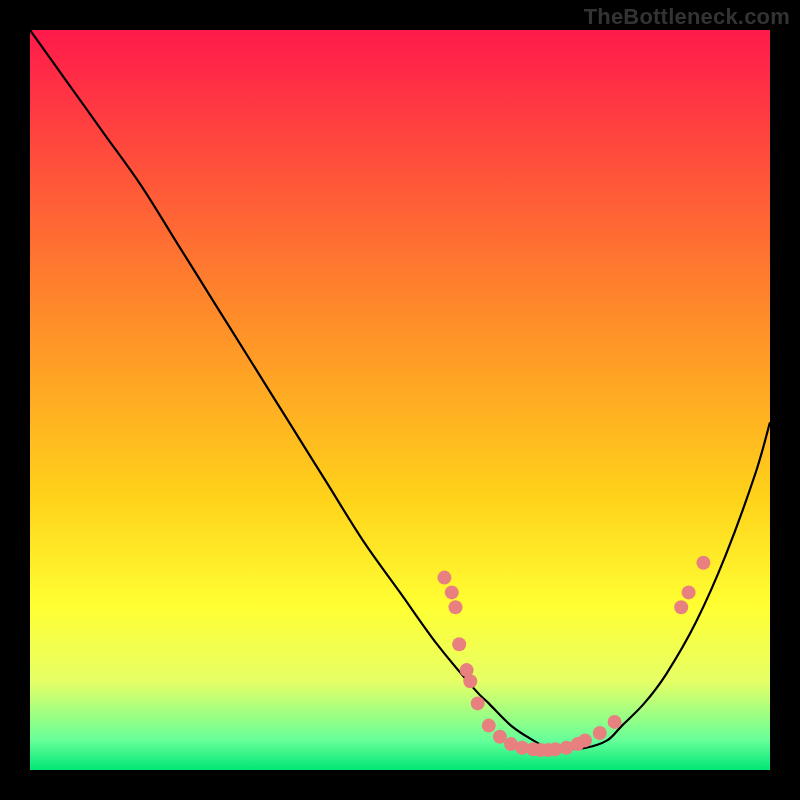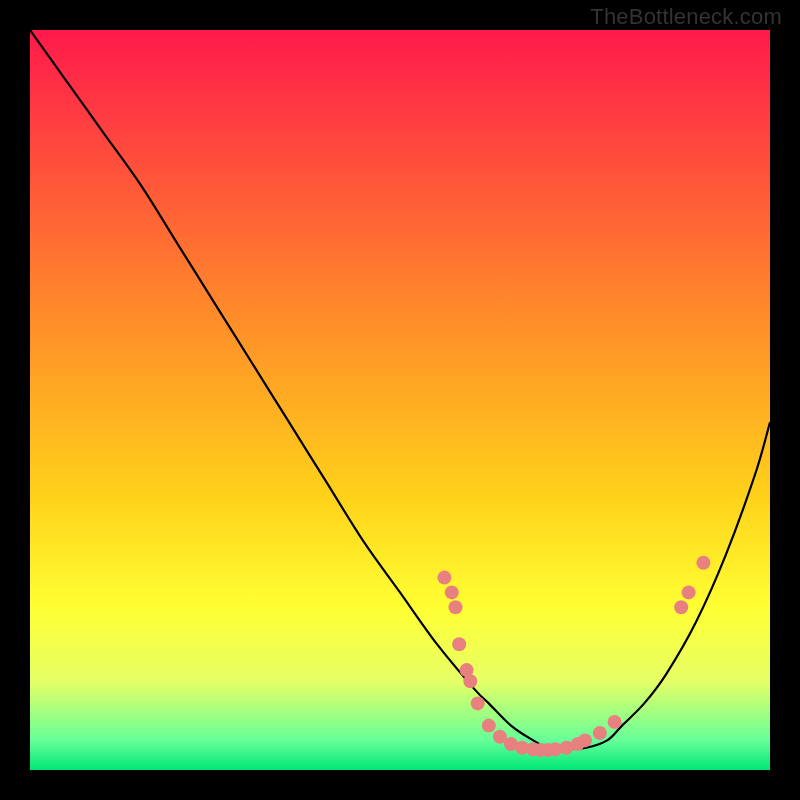--- a/index.html
+++ b/index.html
@@ -13,24 +13,24 @@
   }
   .frame {
     position: relative;
     width: 800px;
     height: 800px;
     background: #000;
   }
   .watermark {
     position: absolute;
     top: 4px;
-    right: 18px;
+    right: 10px;
     color: #333333;
     font-size: 22px;
-    font-weight: 400;
+    font-weight: 700;
     letter-spacing: 0.2px;
     z-index: 10;
   }
   
   .plot {
     position: absolute;
     left: 30px;
     top: 30px;
     width: 740px;
     height: 740px;

